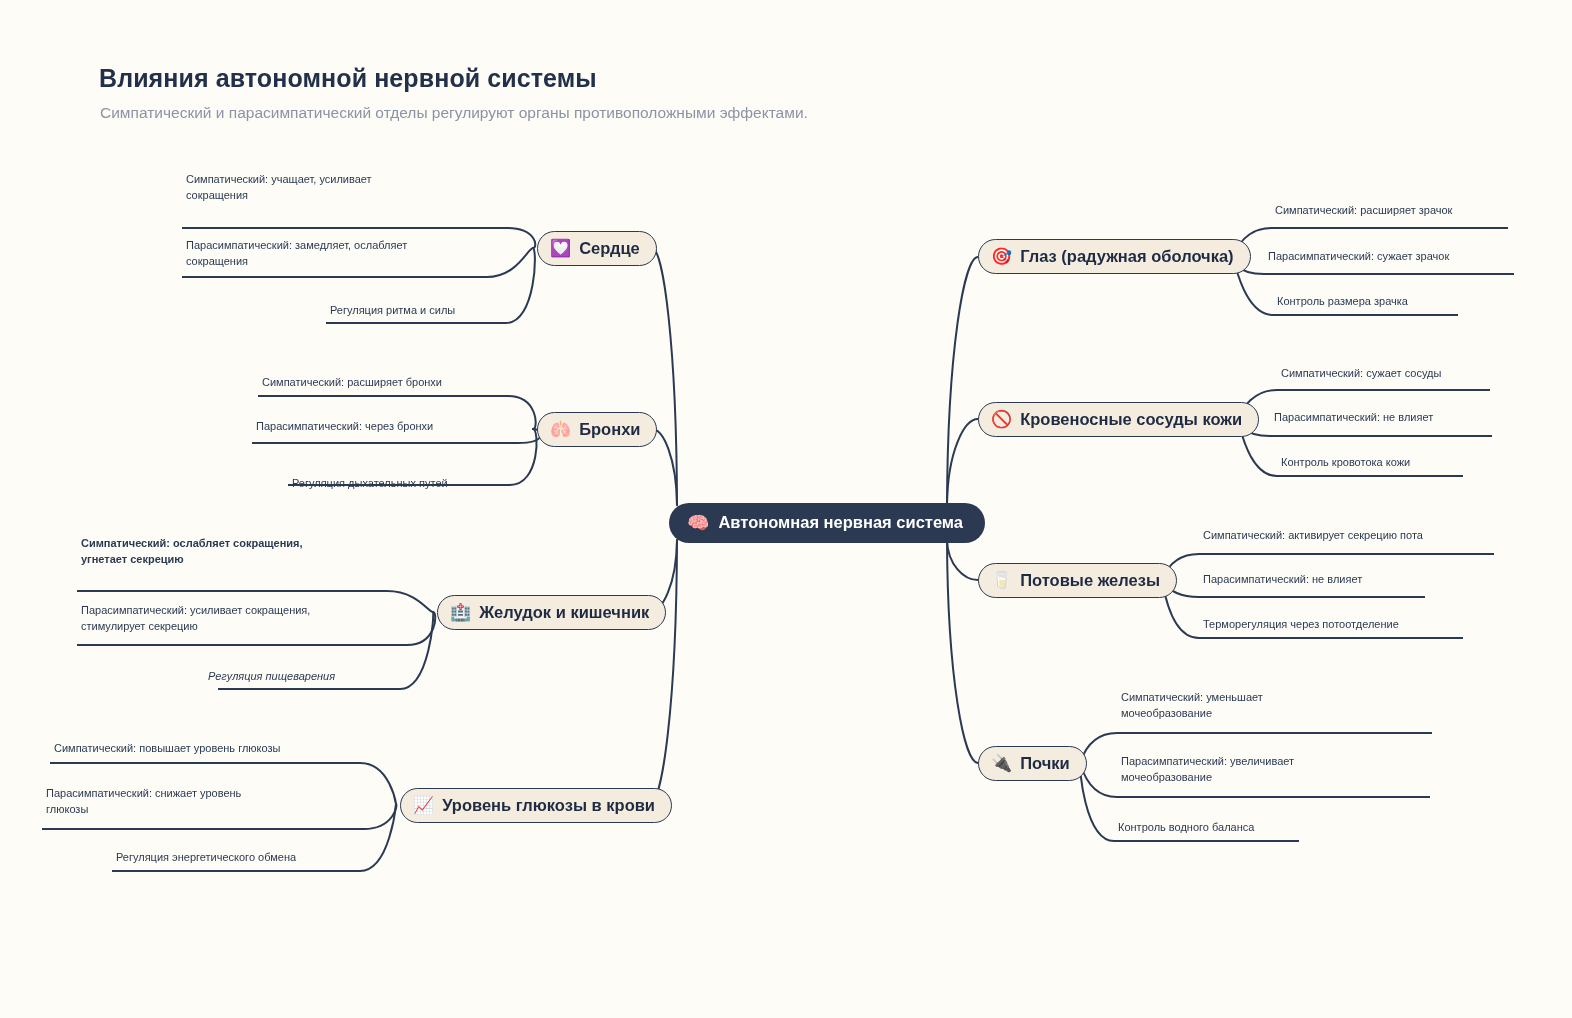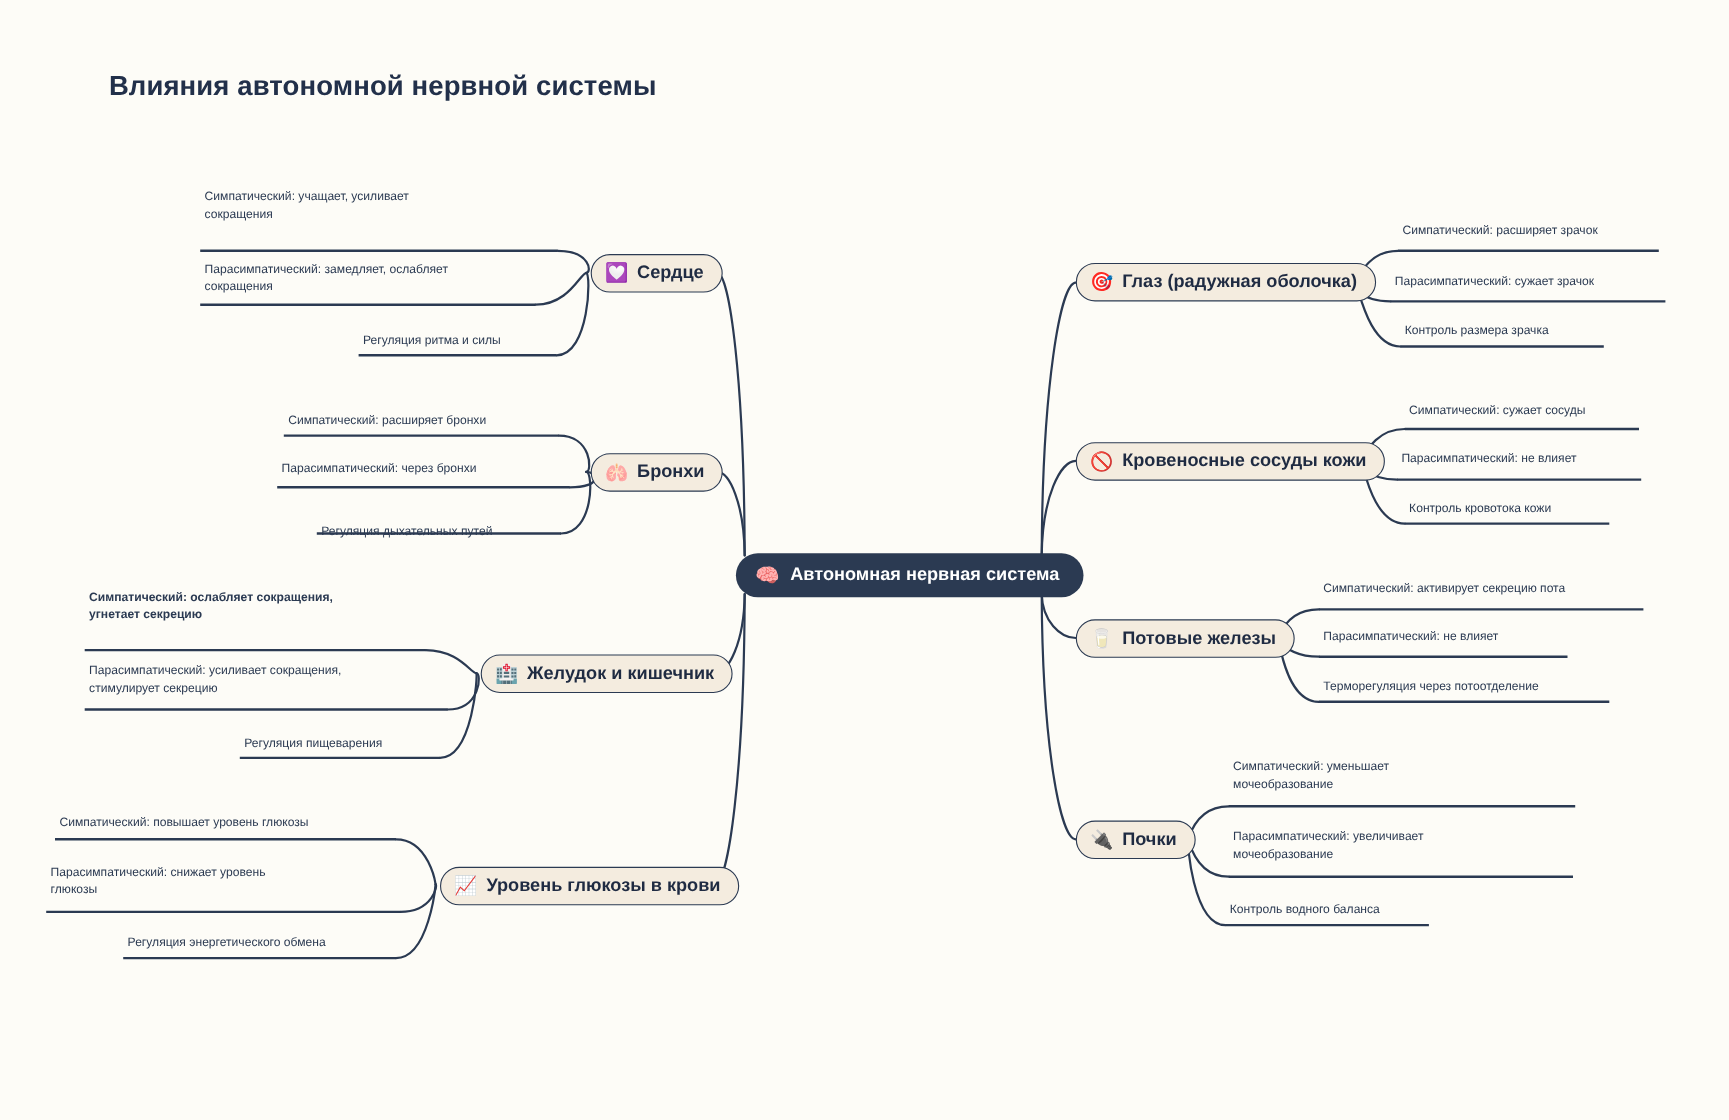--- a/index.html
+++ b/index.html
@@ -85,20 +85,21 @@
   }
   .leaf.right { text-align: left; }
   .leaf.left  { text-align: left; }
 </style>
 </head>
 <body>
 
 <div id="stage">
 
   <div class="page-title">Влияния автономной нервной системы</div>
+  <div class="page-subtitle">Симпатический и парасимпатический отделы регулируют органы противоположными эффектами.</div>
 
   <svg id="links" viewBox="0 0 1572 1018">
       <path d="M 677 505 C 676.5 345.65999999999997, 663.25 248, 652 248" class="link"></path>
       <path d="M 182 228 L 507 228" class="underline"></path>
       <path d="M 533 248 C 538 248, 537 228, 507 228" class="link"></path>
       <path d="M 182 277 L 487 277" class="underline"></path>
       <path d="M 533 248 C 528 248, 517 277, 487 277" class="link"></path>
       <path d="M 326 323 L 506 323" class="underline"></path>
       <path d="M 533 248 C 537.5 248, 536 323, 506 323" class="link"></path>
       <path d="M 677 505 C 676.5 457.88, 663.25 429, 652 429" class="link"></path>
@@ -181,21 +182,21 @@
       <div class="node" style="left: 437px; top: 595px;">
         <div class="pill">
           <span class="ico">🏥</span>
           <span>Желудок и кишечник</span>
         </div>
       </div>
       <div class="leaf left" style="left: 81px; top: 536px; font-weight: bold;">Симпатический: ослабляет сокращения,
 угнетает секрецию</div>
       <div class="leaf left" style="left: 81px; top: 603px;">Парасимпатический: усиливает сокращения,
 стимулирует секрецию</div>
-      <div class="leaf left" style="left: 222px; top: 669px;">Регуляция пищеварения</div>
+      <div class="leaf left" style="left: 208px; top: 669px; font-style: italic;">Регуляция пищеварения</div>
       <div class="node" style="left: 400px; top: 788px;">
         <div class="pill">
           <span class="ico">📈</span>
           <span>Уровень глюкозы в крови</span>
         </div>
       </div>
       <div class="leaf left" style="left: 54px; top: 741px;">Симпатический: повышает уровень глюкозы</div>
       <div class="leaf left" style="left: 46px; top: 786px;">Парасимпатический: снижает уровень
 глюкозы</div>
       <div class="leaf left" style="left: 116px; top: 850px;">Регуляция энергетического обмена</div>

